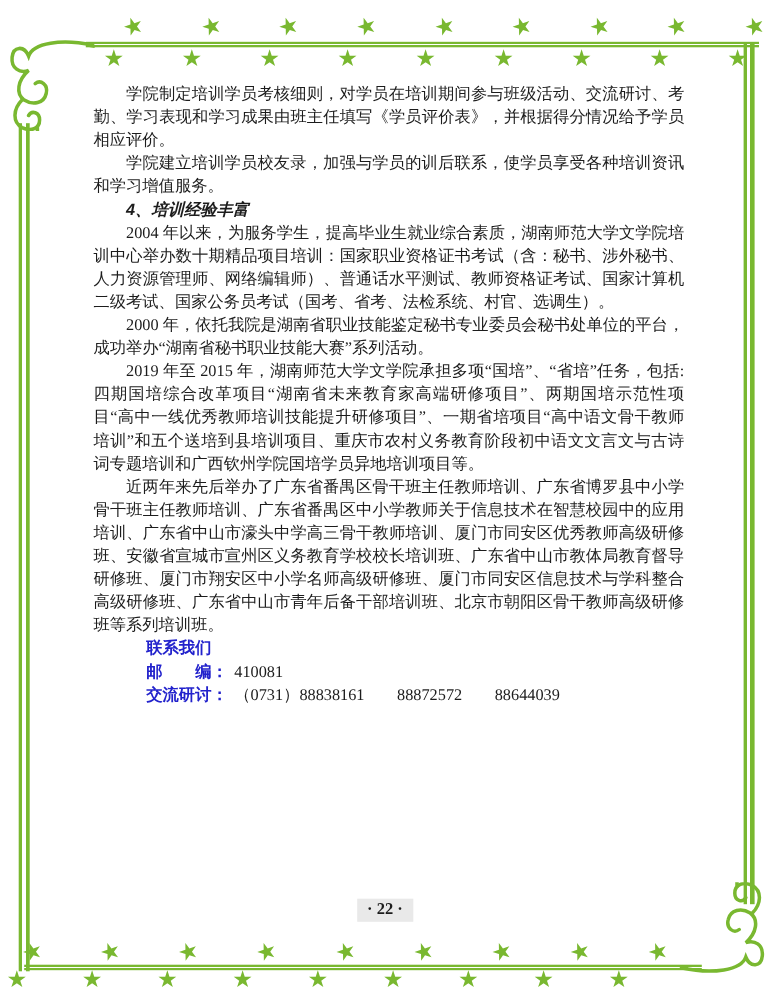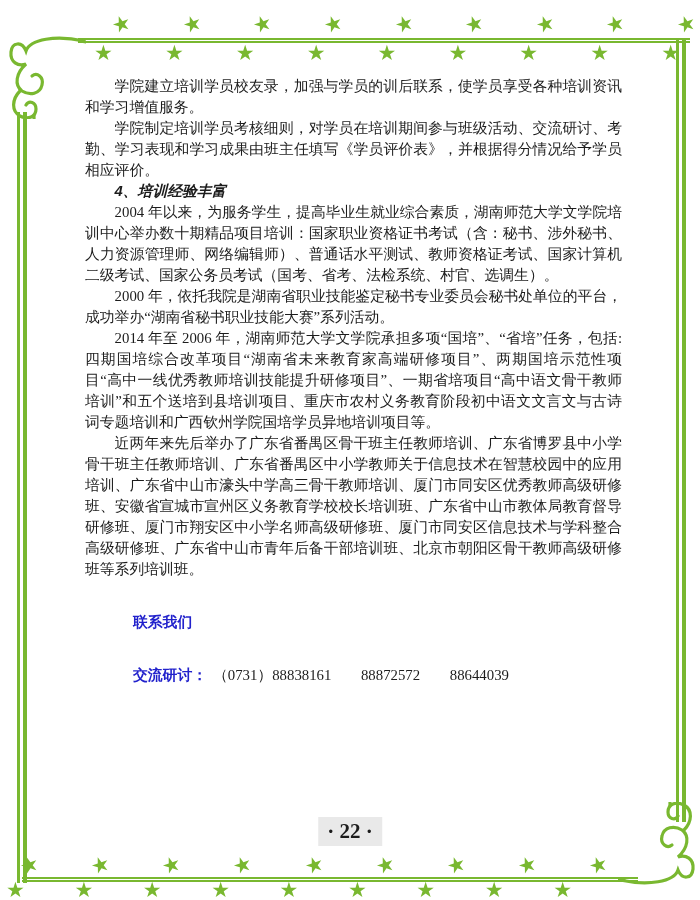--- a/index.html
+++ b/index.html
@@ -57,32 +57,32 @@
     position:absolute;left:85px;top:76px;width:537px;
     font-size:14.8px;line-height:21px;
     text-align:justify;text-justify:inter-ideograph;
   }
   .text p{margin:0;text-indent:2em;}
   p.heading{
     font-family:"Liberation Sans","DejaVu Sans",sans-serif;
     font-weight:bold;
     font-style:italic;
   }
-  .contact p{text-indent:0;padding-left:48px;margin-top:32px;}
+  .contact p{text-indent:0;padding-left:48px;}
   .c-title,.c-label{
     color:var(--blue);font-weight:bold;
     font-family:"Liberation Sans","DejaVu Sans",sans-serif;
   }
   .c-label{display:inline-block;min-width:80px;}
   .c-value{color:var(--ink);}
   
   .pagenum{
     position:absolute;left:50%;top:817px;transform:translateX(-50%);
     background:var(--pagenum-bg);
-    font-weight:bold;font-size:21px;
+    font-weight:bold;font-size:15px;
     padding:2px 9px;white-space:nowrap;
   }
 </style>
 </head>
 <body>
 
 <div class="page">
 
   <div class="line line-top"></div>
   <div class="line line-bottom"></div>
@@ -141,30 +141,33 @@
     <path d="M72,8 L78,9"></path>
   </svg>
   <svg class="corner corner-br" viewBox="0 0 78 86">
     <path d="M76,8 C48,2 22,6 18,18 C14,8 4,9 3,19 C2,29 10,34 18,31 C8,40 6,52 14,58 C22,63 32,61 34,52 C36,44 29,39 24,43"></path>
     <path d="M12,58 C4,66 3,78 12,83 C20,87 28,84 28,76 C28,69 21,67 18,72"></path>
     <path d="M26,82 L26,86"></path>
     <path d="M72,8 L78,9"></path>
   </svg>
 
   <div class="text">
+    <p>学院制定培训学员考核细则，对学员在培训期间参与班级活动、交流研讨、考勤、学习表现和学习成果由班主任填写《学员评价表》，并根据得分情况给予学员相应评价。</p>
     <p>学院建立培训学员校友录，加强与学员的训后联系，使学员享受各种培训资讯和学习增值服务。</p>
-    <p>学院制定培训学员考核细则，对学员在培训期间参与班级活动、交流研讨、考勤、学习表现和学习成果由班主任填写《学员评价表》，并根据得分情况给予学员相应评价。</p>
     <p class="heading">4、培训经验丰富</p>
     <p>2004 年以来，为服务学生，提高毕业生就业综合素质，湖南师范大学文学院培训中心举办数十期精品项目培训：国家职业资格证书考试（含：秘书、涉外秘书、人力资源管理师、网络编辑师）、普通话水平测试、教师资格证考试、国家计算机二级考试、国家公务员考试（国考、省考、法检系统、村官、选调生）。</p>
     <p>2000 年，依托我院是湖南省职业技能鉴定秘书专业委员会秘书处单位的平台，成功举办“湖南省秘书职业技能大赛”系列活动。</p>
-    <p>2014 年至 2006 年，湖南师范大学文学院承担多项“国培”、“省培”任务，包括:四期国培综合改革项目“湖南省未来教育家高端研修项目”、两期国培示范性项目“高中一线优秀教师培训技能提升研修项目”、一期省培项目“高中语文骨干教师培训”和五个送培到县培训项目、重庆市农村义务教育阶段初中语文文言文与古诗词专题培训和广西钦州学院国培学员异地培训项目等。</p>
+    <p>2019 年至 2015 年，湖南师范大学文学院承担多项“国培”、“省培”任务，包括:四期国培综合改革项目“湖南省未来教育家高端研修项目”、两期国培示范性项目“高中一线优秀教师培训技能提升研修项目”、一期省培项目“高中语文骨干教师培训”和五个送培到县培训项目、重庆市农村义务教育阶段初中语文文言文与古诗词专题培训和广西钦州学院国培学员异地培训项目等。</p>
     <p>近两年来先后举办了广东省番禺区骨干班主任教师培训、广东省博罗县中小学骨干班主任教师培训、广东省番禺区中小学教师关于信息技术在智慧校园中的应用培训、广东省中山市濠头中学高三骨干教师培训、厦门市同安区优秀教师高级研修班、安徽省宣城市宣州区义务教育学校校长培训班、广东省中山市教体局教育督导研修班、厦门市翔安区中小学名师高级研修班、厦门市同安区信息技术与学科整合高级研修班、广东省中山市青年后备干部培训班、北京市朝阳区骨干教师高级研修班等系列培训班。</p>
 
     <div class="contact">
       <p class="c-title">联系我们</p>
+      <p>
+        <span class="c-label">邮　　编：</span><span class="c-value">410081</span>
+      </p>
       <p>
         <span class="c-label">交流研讨：</span><span class="c-value">（0731）88838161　　88872572　　88644039</span>
       </p>
     </div>
   </div>
 
   <div class="pagenum">· 22 ·</div>
 </div>
 
 </body></html>

